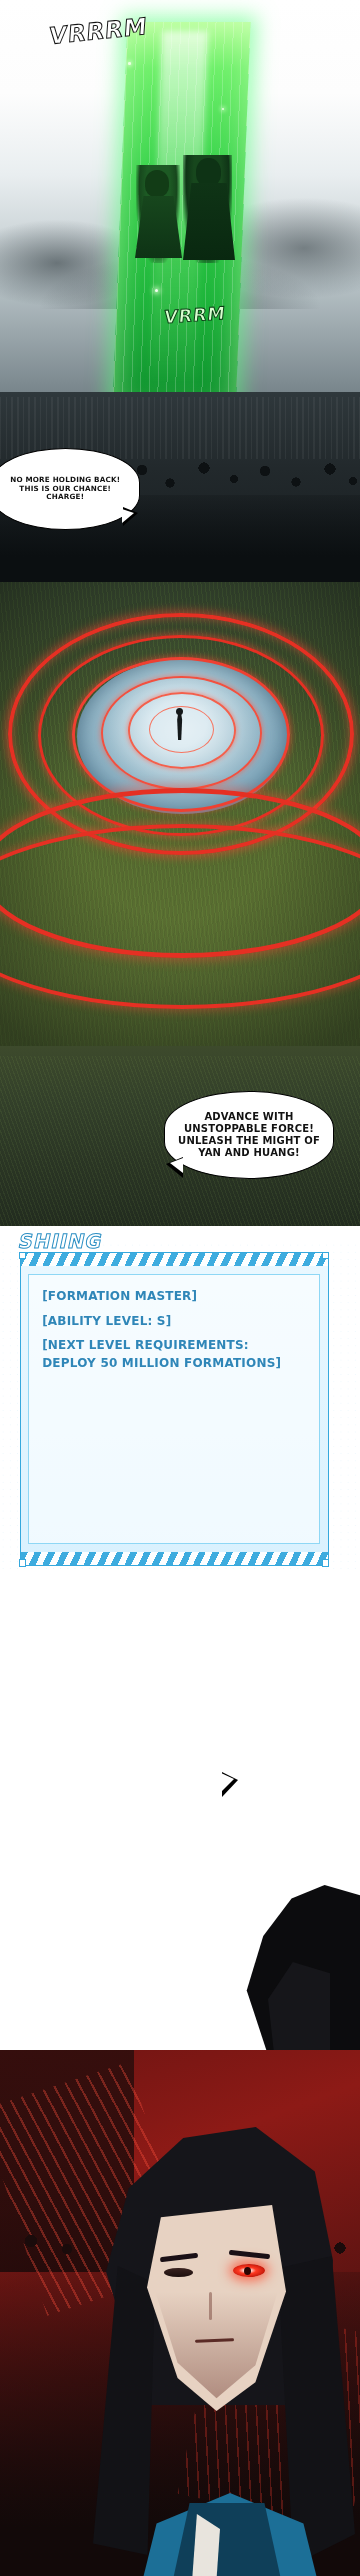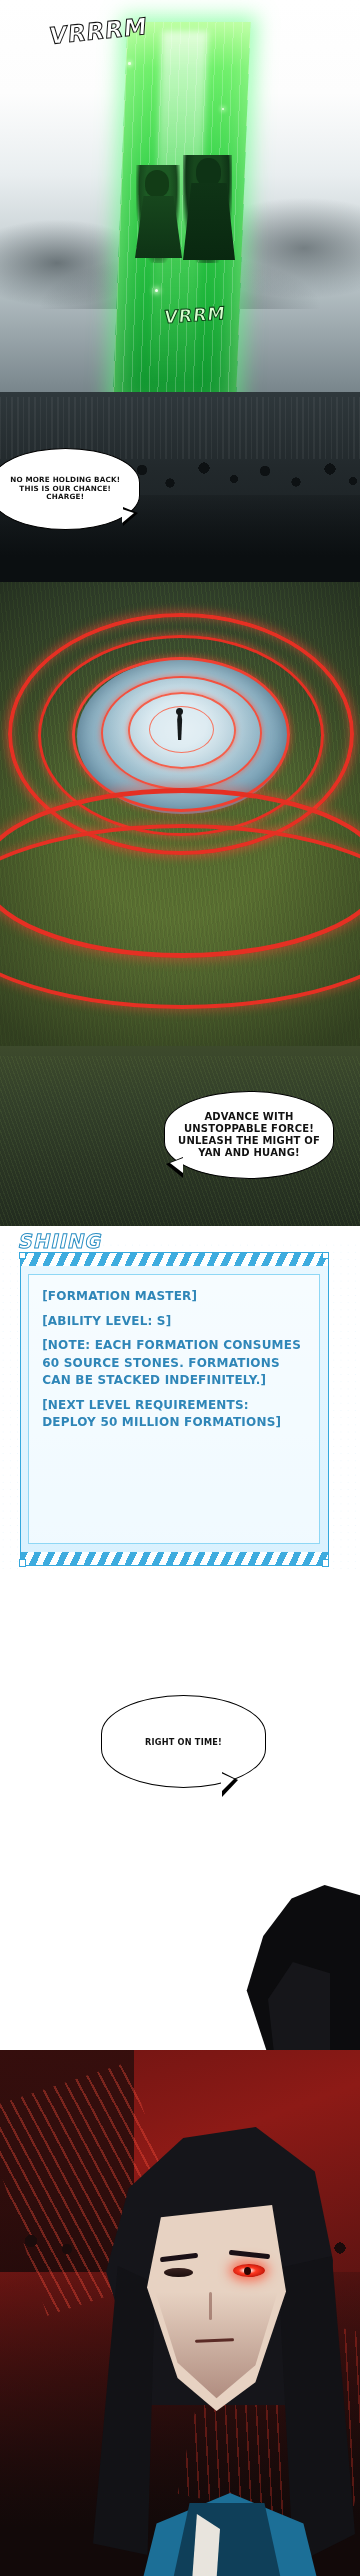--- a/index.html
+++ b/index.html
@@ -235,42 +235,38 @@
     <div class="sysstripes"></div>
     <div class="sysstripes bot"></div>
     <div class="syscorner" style="left:-1.5px;top:-1.5px;"></div>
     <div class="syscorner" style="right:-1.5px;top:-1.5px;"></div>
     <div class="syscorner" style="left:-1.5px;bottom:-1.5px;"></div>
     <div class="syscorner" style="right:-1.5px;bottom:-1.5px;"></div>
 
     <div style="position:absolute;left:7.2px;right:7.2px;top:20.6px;bottom:20.6px;border:1px solid #8ed7f5;background:rgba(255,255,255,.6);padding:13.4px 13.4px;">
       <div class="sysline">[FORMATION MASTER]</div>
       <div class="sysline">[ABILITY LEVEL: S]</div>
-      <div class="sysline">[NOTE: EACH FORMATION CONSUMES 60 SOURCE STONES. FORMATIONS CAN BE STACKED INDEFINITELY.]</div>
       <div class="sysline">[NEXT LEVEL REQUIREMENTS: DEPLOY 50 MILLION FORMATIONS]</div>
     </div>
   </div>
 
   <div class="sfx" style="left:18.5px;top:1230px;font-size:19.6px;color:#ffffff;-webkit-text-stroke:1px #2b8fc4;transform:skewX(-12deg);">
     <span>SHIING</span>
   </div>
 
   <div class="gap" style="top:1597px;height:46px;"></div>
 
   <div class="panel" style="left:0;top:1643px;width:361px;height:407px;background:#ffffff;">
 
     <div style="position:absolute;left:242px;top:242px;width:118px;height:170px;background:#0c0c0e;
                 clip-path:polygon(22% 100%,4% 62%,18% 30%,42% 8%,70% 0,100% 6%,100% 100%);"></div>
     <div style="position:absolute;left:268px;top:319px;width:62px;height:93px;background:#16161a;
                 clip-path:polygon(10% 100%,0 40%,40% 0,100% 12%,100% 100%);"></div>
   </div>
 
-  <div class="bubble" style="left:101px;top:1695px;width:165px;height:93px;">
-    <span class="txt" style="font-size:8.2px;">RIGHT ON TIME!</span>
-  </div>
   <div class="tail" style="left:222px;top:1772px;border-left:16.5px solid #000;border-top:8.2px solid transparent;border-bottom:17.5px solid transparent;"></div>
   <div class="tail" style="left:221px;top:1773px;border-left:13px solid #fff;border-top:6.2px solid transparent;border-bottom:13.4px solid transparent;z-index:42;"></div>
 
   <div class="panel" style="left:0;top:2050px;width:361px;height:613px;">
 
     <div style="position:absolute;inset:0;background:linear-gradient(160deg,#6d1412 0%,#8d1a16 22%,#5f1412 48%,#32100f 75%,#1a0b0b 100%);"></div>
 
     <div style="position:absolute;left:0;top:0;width:134px;height:222px;background:linear-gradient(180deg,#2b0d0c,#170909);opacity:.85;"></div>
     <div style="position:absolute;left:0;top:222px;width:361px;height:392px;background:linear-gradient(180deg,rgba(18,9,9,.2),#120909 65%);"></div>
 

